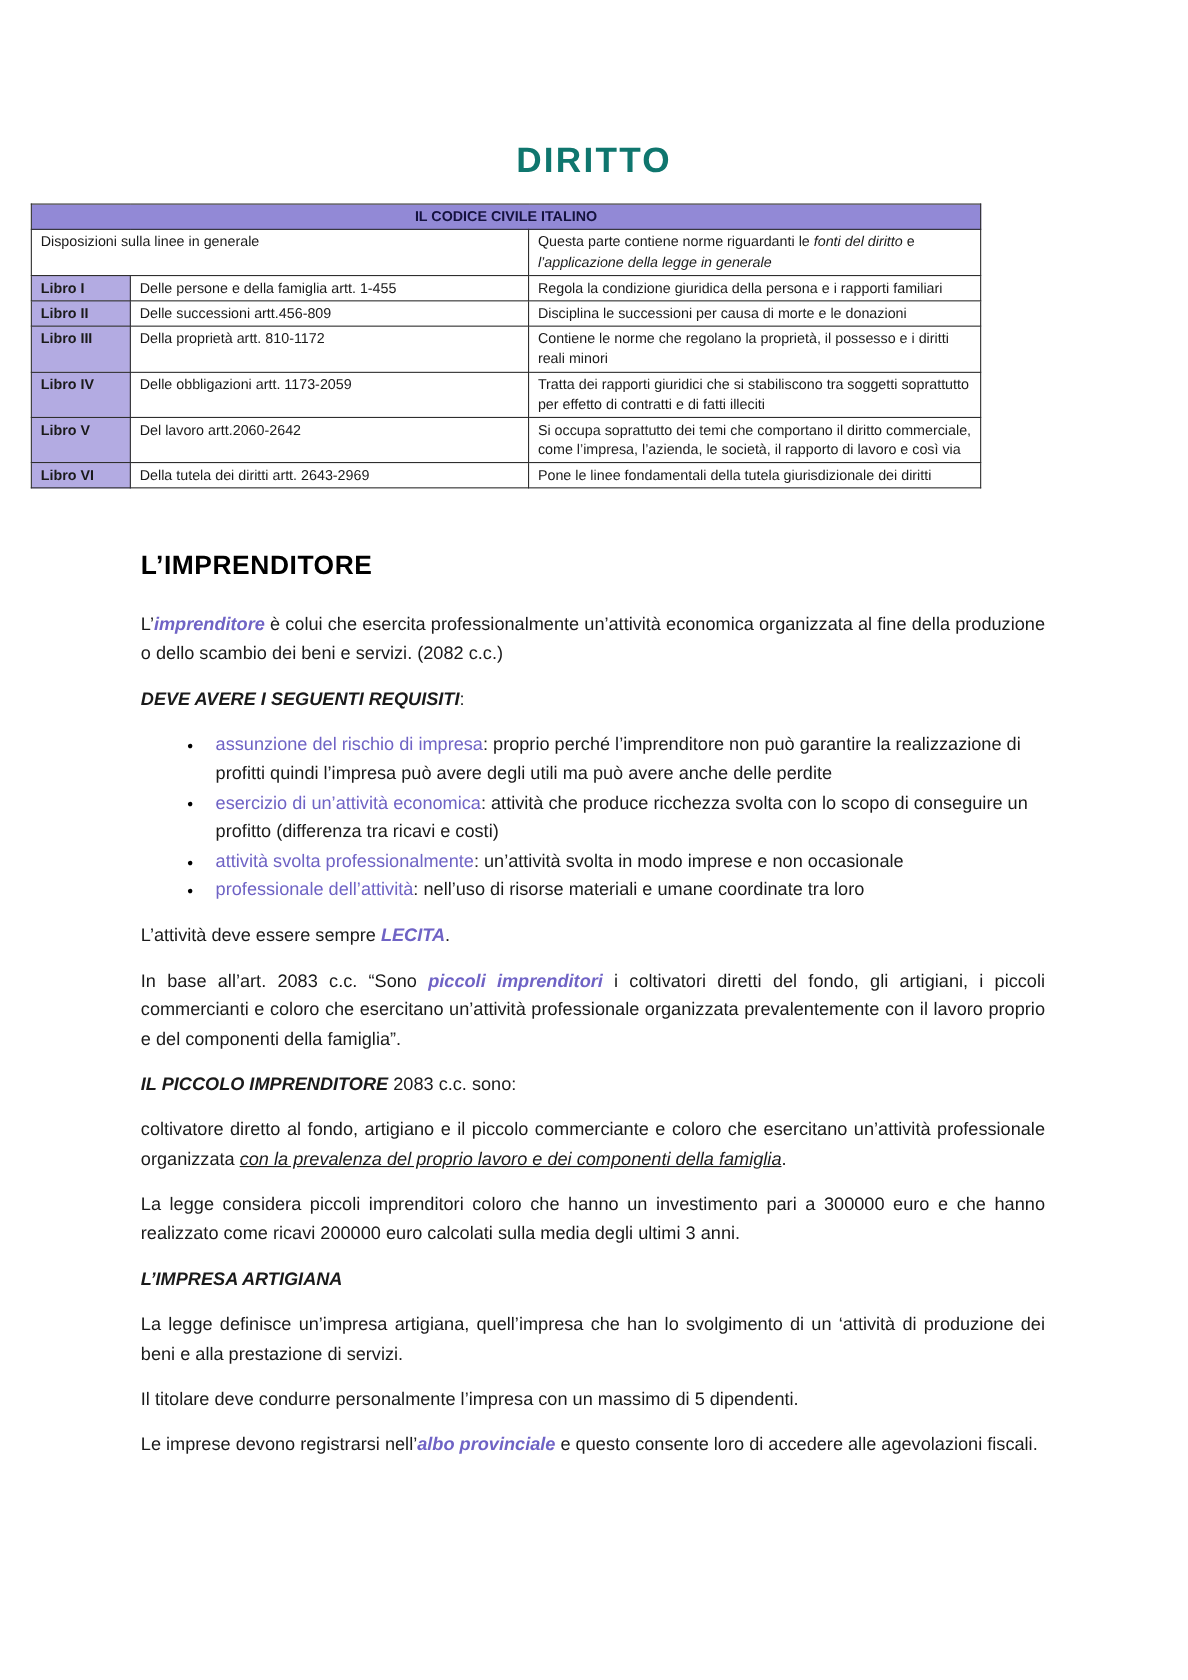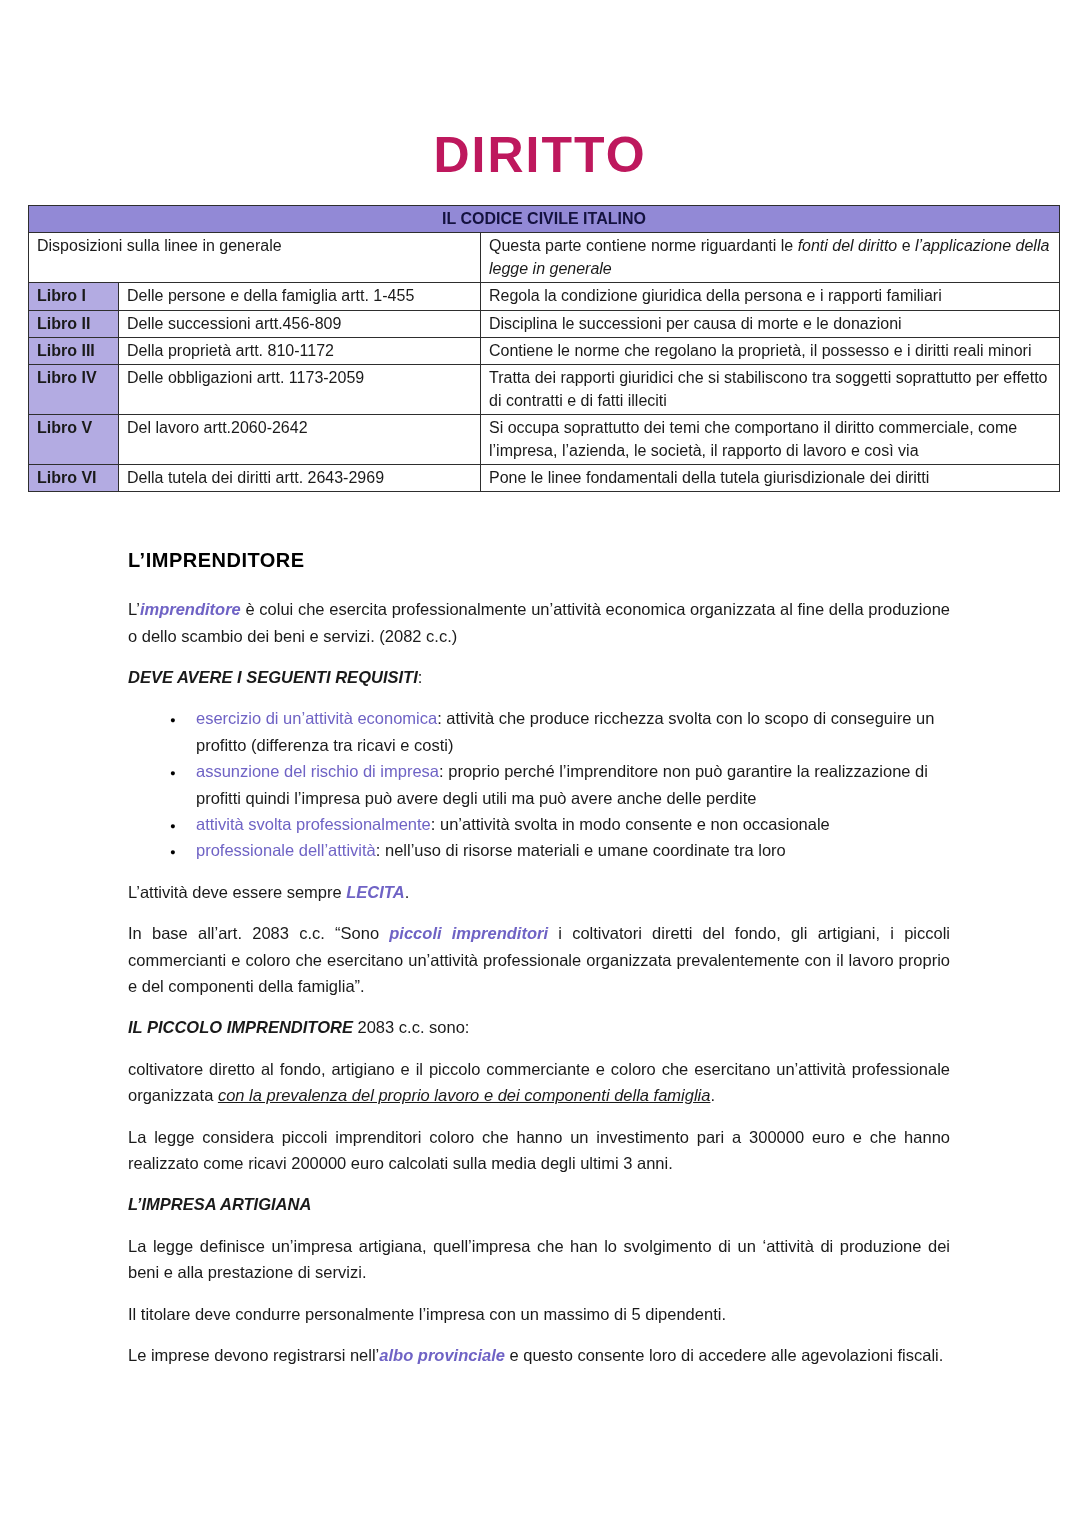--- a/index.html
+++ b/index.html
@@ -21,32 +21,32 @@
     width:1080px;
     min-height:1527px;
     margin:0 auto;
     background:#ffffff;
     position:relative;
   }
   .doc-title{
     margin:0;
     padding-top:128px;
     text-align:center;
-    font-size:50px;
+    font-size:32px;
     font-weight:900;
     letter-spacing:2px;
     line-height:1.1;
-    color:#be185d;
+    color:#0f766e;
   }
   
   .codice-table{
-    width:1032px;
+    width:864px;
     margin:22px 28px 0 28px;
     border-collapse:collapse;
-    font-size:16px;
+    font-size:13px;
     line-height:1.4;
   }
   .codice-table td{
     border:1px solid var(--border);
     padding:2px 8px;
     vertical-align:top;
   }
   .tbl-header{
     background:var(--header-bg);
     color:var(--header-ink);
@@ -59,21 +59,21 @@
     white-space:nowrap;
   }
   
   .content{
     margin:52px 130px 0 128px;
     font-size:16.5px;
     line-height:1.6;
   }
   .section-title{
     margin:0 0 20px 0;
-    font-size:20px;
+    font-size:24px;
     font-weight:900;
     letter-spacing:0.5px;
     color:#000000;
   }
   .para{
     margin:0 0 15px 0;
     text-align:justify;
   }
   .subhead{text-align:left;}
   .bold{font-weight:bold;font-style:italic;}
@@ -155,23 +155,23 @@
 
   <div class="content">
 
     <h2 class="section-title">L’IMPRENDITORE</h2>
 
     <p class="para"><span>L’</span><span class="accent bold">imprenditore</span><span> è colui che esercita professionalmente un’attività economica organizzata al fine della produzione o dello scambio dei beni e servizi. (2082 c.c.)</span></p>
 
     <p class="para subhead"><span class="bold">DEVE AVERE I SEGUENTI REQUISITI</span><span>:</span></p>
 
     <ul class="bullets">
+      <li><span class="accent">assunzione del rischio di impresa</span><span>: proprio perché l’imprenditore non può garantire la realizzazione di profitti quindi l’impresa può avere degli utili ma può avere anche delle perdite</span></li>
       <li><span class="accent">esercizio di un’attività economica</span><span>: attività che produce ricchezza svolta con lo scopo di conseguire un profitto (differenza tra ricavi e costi)</span></li>
-      <li><span class="accent">assunzione del rischio di impresa</span><span>: proprio perché l’imprenditore non può garantire la realizzazione di profitti quindi l’impresa può avere degli utili ma può avere anche delle perdite</span></li>
-      <li><span class="accent">attività svolta professionalmente</span><span>: un’attività svolta in modo consente e non occasionale</span></li>
+      <li><span class="accent">attività svolta professionalmente</span><span>: un’attività svolta in modo imprese e non occasionale</span></li>
       <li><span class="accent">professionale dell’attività</span><span>: nell’uso di risorse materiali e umane coordinate tra loro</span></li>
     </ul>
 
     <p class="para subhead"><span>L’attività deve essere sempre </span><span class="accent bold">LECITA</span><span>.</span></p>
 
     <p class="para"><span>In base all’art. 2083 c.c. “Sono </span><span class="accent bold">piccoli imprenditori</span><span> i coltivatori diretti del fondo, gli artigiani, i piccoli commercianti e coloro che esercitano un’attività professionale organizzata prevalentemente con il lavoro proprio e del componenti della famiglia”.</span></p>
 
     <p class="para subhead"><span class="bold">IL PICCOLO IMPRENDITORE</span><span> 2083 c.c. sono:</span></p>
 
     <p class="para"><span>coltivatore diretto al fondo, artigiano e il piccolo commerciante e coloro che esercitano un’attività professionale organizzata </span><span class="iu">con la prevalenza del proprio lavoro e dei componenti della famiglia</span><span>.</span></p>

